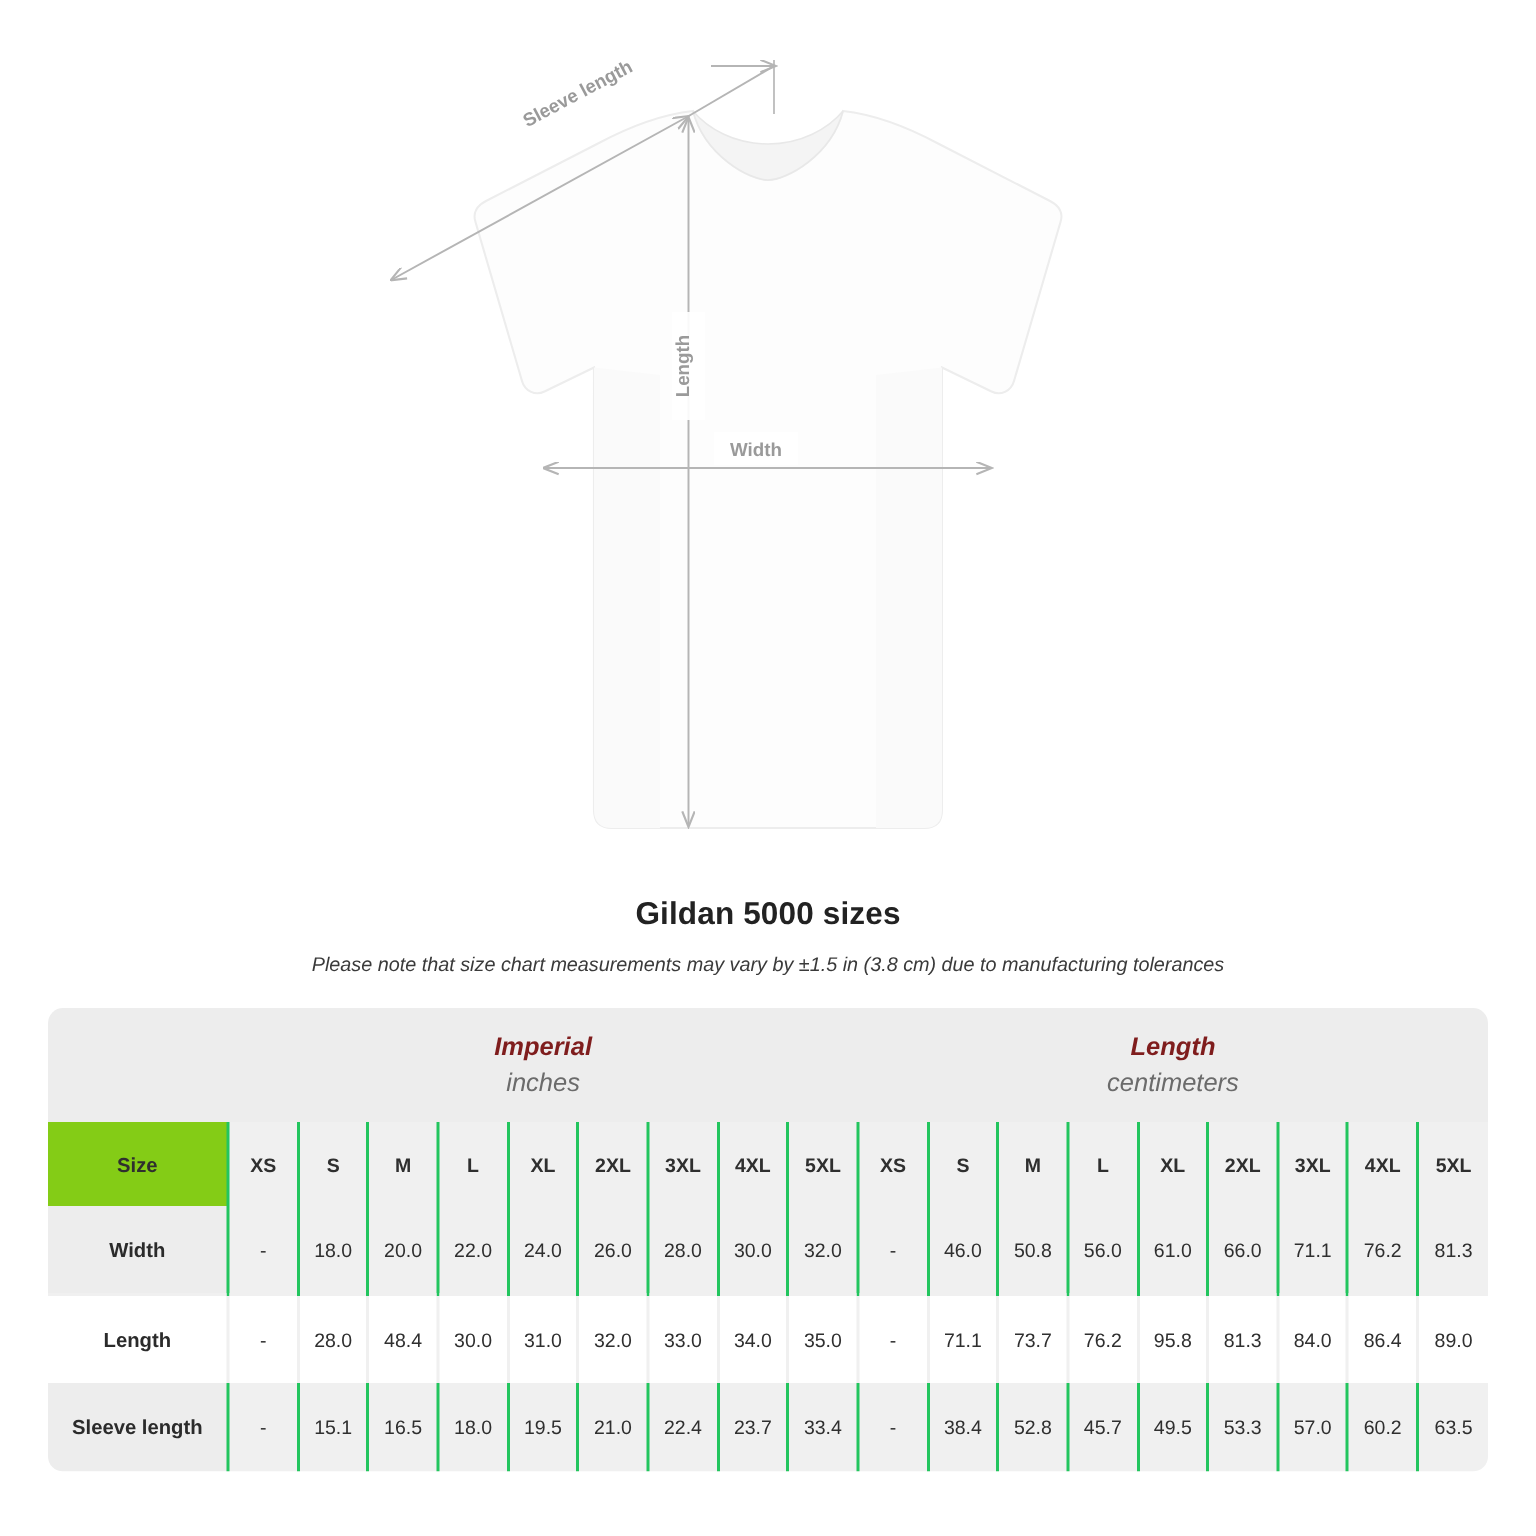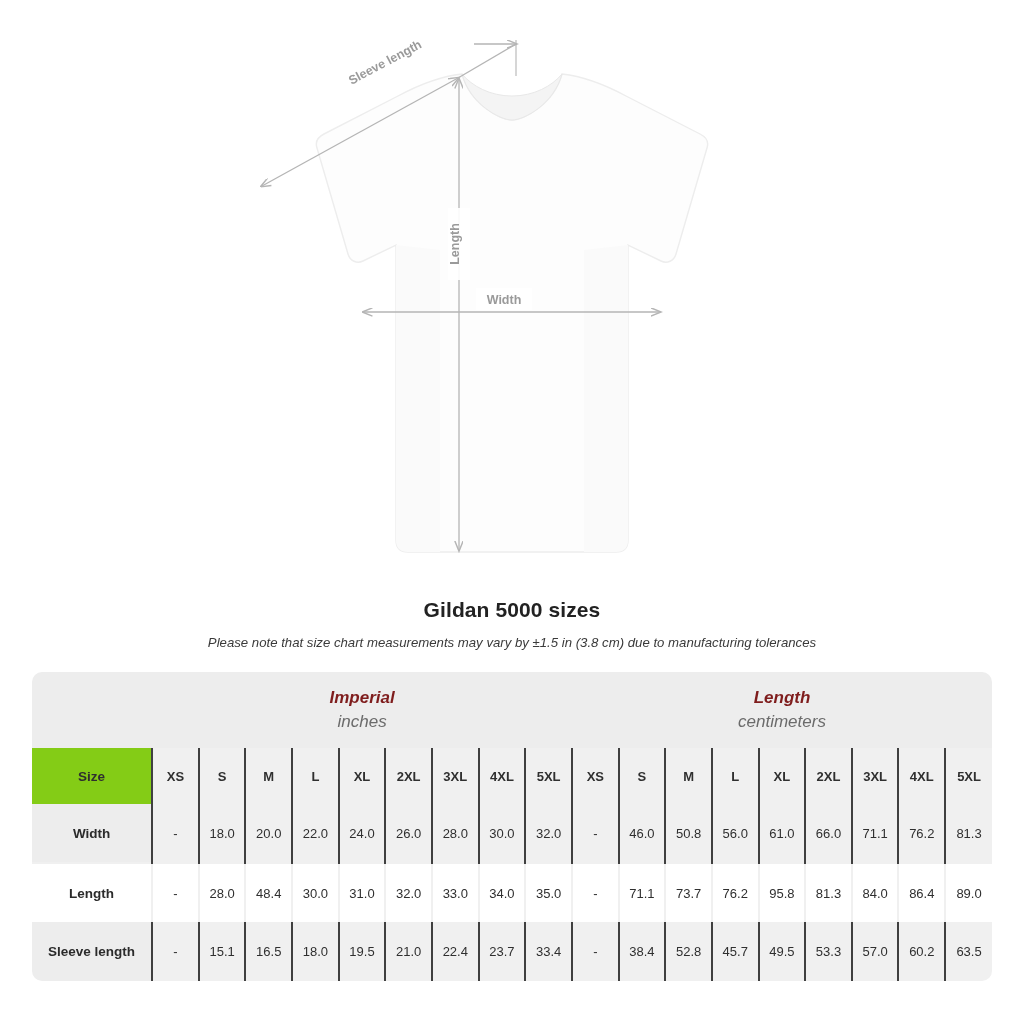--- a/index.html
+++ b/index.html
@@ -113,21 +113,21 @@
   .data-row td.rowlabel {
     font-weight: bold;
     font-size: 13.5px;
     color: #2b2b2b;
   }
   .data-row.shade td.rowlabel { background: #ededed; }
   .data-row.plain td.rowlabel { background: #ffffff; }
 
   
   .sep { border-left: 2px solid #ffffff; }
-  .hdr-row td.sep, .data-row.shade td.sep { border-left: 2px solid #404040; }
+  .hdr-row td.sep, .data-row.shade td.sep { border-left: 2px solid #22c55e; }
   .data-row.plain td.sep { border-left: 2px solid #f0f0f0; }
 
   .row-line td { border-top: 2px solid #ffffff; }
   .data-row.plain td { border-top: 2px solid #f0f0f0; }
 
   .label-col { width: 120px; }
   .dim-col { width: 46.6px; }
 </style>
 </head>
 <body>

